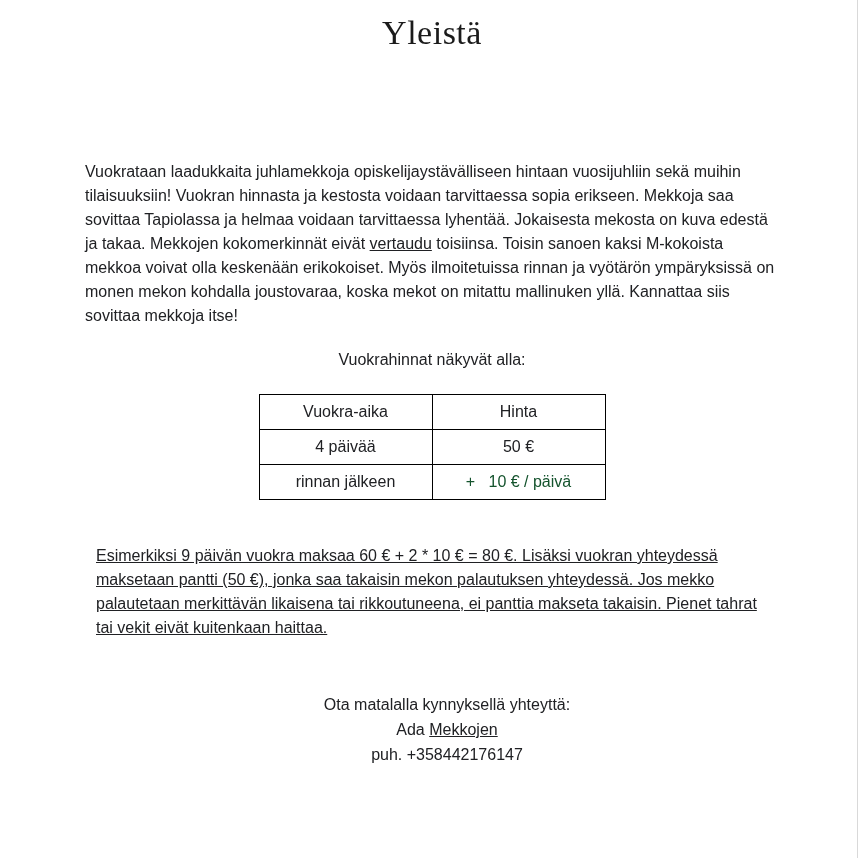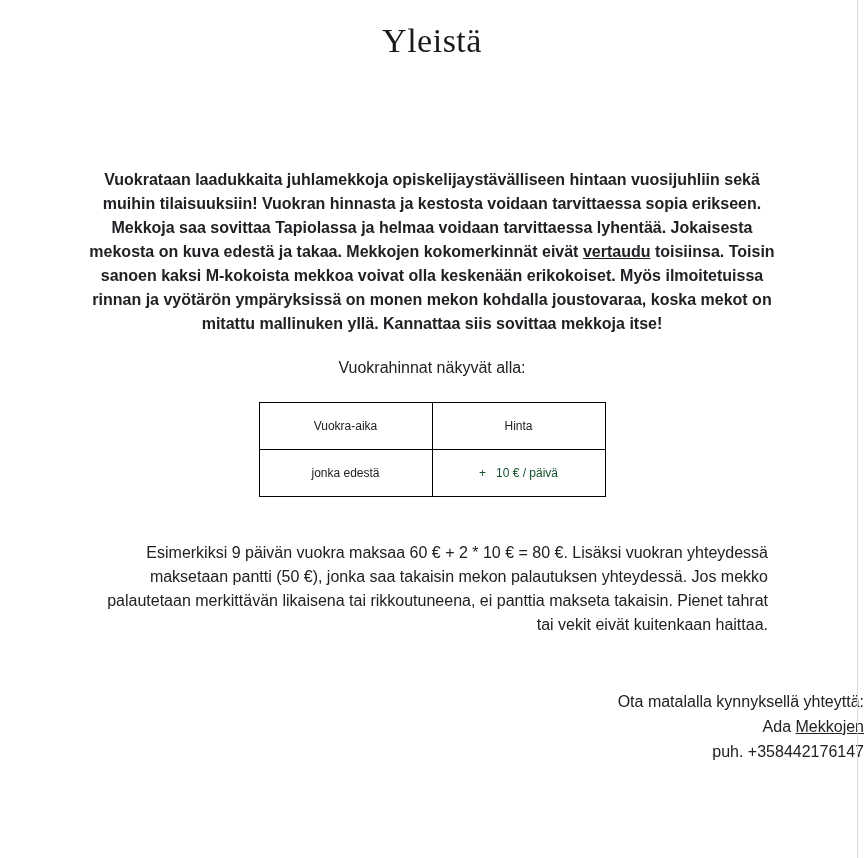--- a/index.html
+++ b/index.html
@@ -13,58 +13,56 @@
     overflow: hidden;
   }
   .page { width: 100%; padding-top: 14px; }
   .title {
     font-family: "Liberation Serif", serif;
     font-weight: 400;
     font-size: 34px;
     text-align: center;
     color: #1b1b1b;
     letter-spacing: 0.5px;
-    margin-top: 8px;
   }
   .intro {
     max-width: 694px;
     margin: 108px auto 0;
-    text-align: center;
     line-height: 24px;
-    font-weight: bold;
   }
   .caption {
     text-align: center;
     margin-top: 20px;
     line-height: 24px;
   }
   .price-table {
     margin: 22px auto 0;
     border-collapse: collapse;
   }
   .price-table th, .price-table td {
     border: 1px solid #000000;
     width: 173px;
     height: 35px;
     text-align: center;
     vertical-align: middle;
     font-weight: 400;
-    font-size: 12px;
-    padding: 16px 6px;
+    font-size: 16px;
+    padding: 4px 6px;
   }
   .navy { color: #14532d; }
   .example {
     max-width: 672px;
     margin: 44px auto 8px;
-    text-align: right;
+    text-align: left;
     line-height: 24px;
+    text-decoration: underline;
   }
   .contact {
     margin-top: 52px;
-    text-align: right;
+    text-align: center;
     line-height: 25px;
     padding-left: 30px;
   }
   .inline-link {
     color: inherit;
     text-decoration: underline;
     cursor: pointer;
   }
   .edge-line {
     position: absolute;
@@ -88,21 +86,25 @@
 
   <table class="price-table">
     <thead>
       <tr>
         <th>Vuokra-aika</th>
         <th>Hinta</th>
       </tr>
     </thead>
     <tbody>
       <tr>
-        <td>jonka edestä</td>
+        <td>4 päivää</td>
+        <td>50 €</td>
+      </tr>
+      <tr>
+        <td>rinnan jälkeen</td>
         <td class="navy">+&nbsp;&nbsp;&nbsp;10 € / päivä</td>
       </tr>
     </tbody>
   </table>
 
   <p class="example">Esimerkiksi 9 päivän vuokra maksaa 60 € + 2 * 10 € = 80 €. Lisäksi vuokran yhteydessä maksetaan pantti (50 €), jonka saa takaisin mekon palautuksen yhteydessä. Jos mekko palautetaan merkittävän likaisena tai rikkoutuneena, ei panttia makseta takaisin. Pienet tahrat tai vekit eivät kuitenkaan haittaa.</p>
 
   <div class="contact">
     <p>Ota matalalla kynnyksellä yhteyttä:</p>
     <p><span>Ada </span><a class="inline-link">Mekkojen</a></p>

